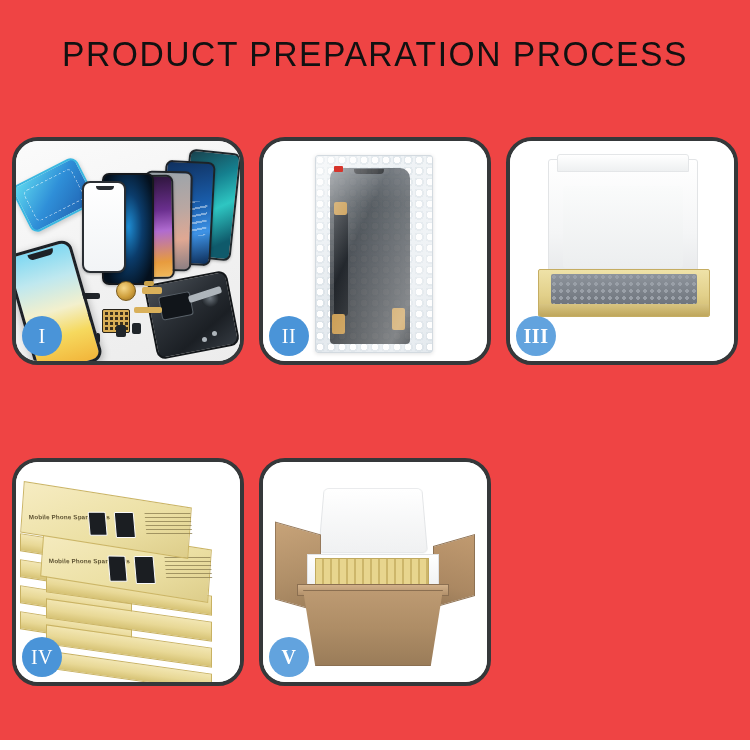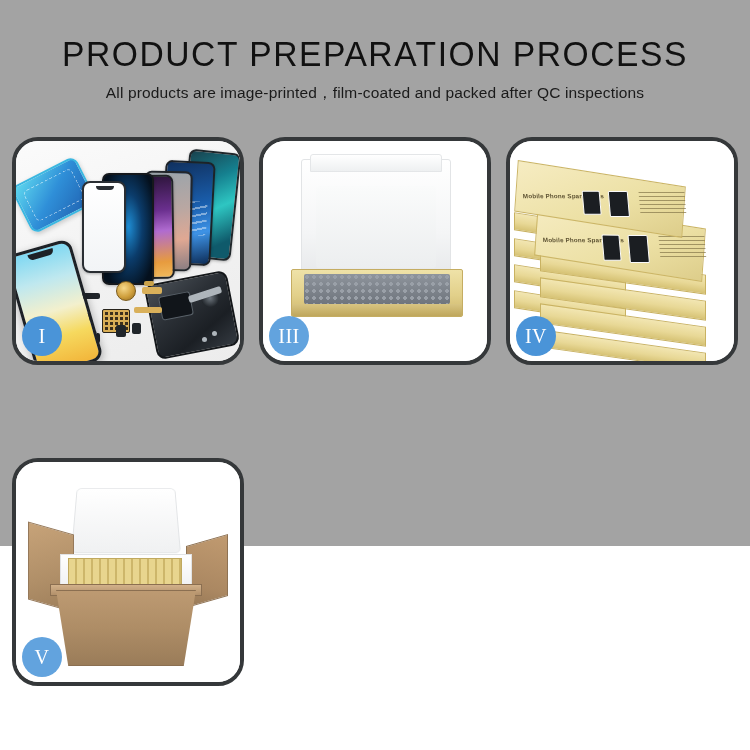--- a/index.html
+++ b/index.html
@@ -8,22 +8,22 @@
     width: 750px;
     height: 750px;
     background: #ffffff;
     font-family: "Liberation Sans", sans-serif;
     overflow: hidden;
   }
 
   .page {
     position: relative;
     width: 750px;
-    height: 546px;
-    background: #a3a3a3;
+    height: 740px;
+    background: #ef4444;
   }
 
   
   .header {
     position: absolute;
     top: 34px;
     left: 0;
     width: 750px;
     text-align: center;
   }
@@ -88,21 +88,21 @@
     border-radius: 50%;
     background: #4a94d8;
     color: #ffffff;
     font-family: "Liberation Serif", serif;
     font-size: 20px;
     line-height: 40px;
     text-align: center;
     letter-spacing: 0.5px;
     z-index: 40;
   }
-  .badge.soft { background: #62a3de; }
+  .badge.soft { background: #62a3de; font-weight: bold; }
 
   
   .p1 { background: linear-gradient(160deg, #fbfbfb 0%, #f1f1f1 58%, #ececec 100%); }
 
   .ph {
     position: absolute;
     border-radius: 7px;
     box-shadow: 0 1px 3px rgba(0,0,0,.28);
   }
   
@@ -439,21 +439,20 @@
     border-radius: 2px;
   }
 </style>
 </head>
 <body>
 
 <div class="page">
 
   <div class="header">
     <div class="title">PRODUCT PREPARATION PROCESS</div>
-    <div class="subtitle">All products are image-printed，film-coated and packed after QC inspections</div>
   </div>
 
   <div class="grid">
 
     <div class="panel">
       <div class="panel-stage p1">
         <div class="blue-sheet"></div>
         <div class="ph ph-a"></div>
         <div class="ph ph-b"></div>
         <div class="ph ph-c"></div>
@@ -474,20 +473,36 @@
         <div class="part dark" style="left:116px;top:182px;width:9px;height:11px;"></div>
         <div class="part gold" style="left:128px;top:140px;width:10px;height:5px;"></div>
         <div class="part silver round" style="left:54px;top:196px;width:7px;height:7px;"></div>
         <div class="part silver round" style="left:186px;top:196px;width:5px;height:5px;"></div>
         <div class="part silver round" style="left:196px;top:190px;width:5px;height:5px;"></div>
         <div class="part silver" style="left:172px;top:150px;width:34px;height:7px;transform:rotate(-18deg);"></div>
       </div>
       <div class="badge">I</div>
     </div>
 
+    <div class="panel">
+      <div class="panel-stage p2">
+        <div class="bag">
+          <div class="lcd">
+            <div class="lcd-notch"></div>
+          </div>
+          <div class="red-dot"></div>
+          <div class="lcd-flex"></div>
+          <div class="lcd-connector" style="left:18px;top:46px;"></div>
+          <div class="lcd-connector" style="left:16px;top:158px;height:20px;"></div>
+          <div class="lcd-connector" style="left:76px;top:152px;height:22px;"></div>
+          <div class="bag-sheen"></div>
+        </div>
+      </div>
+      <div class="badge">II</div>
+    </div>
 
     <div class="panel">
       <div class="panel-stage p3">
         <div class="foam-lid"></div>
         <div class="gold-tray">
           <div class="tray-inner"></div>
           <div class="tray-lip"></div>
         </div>
       </div>
       <div class="badge soft">III</div>

